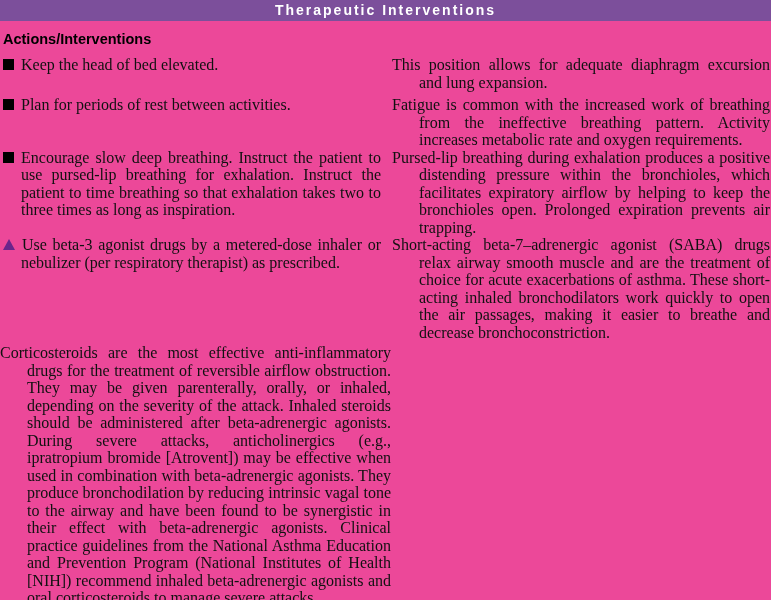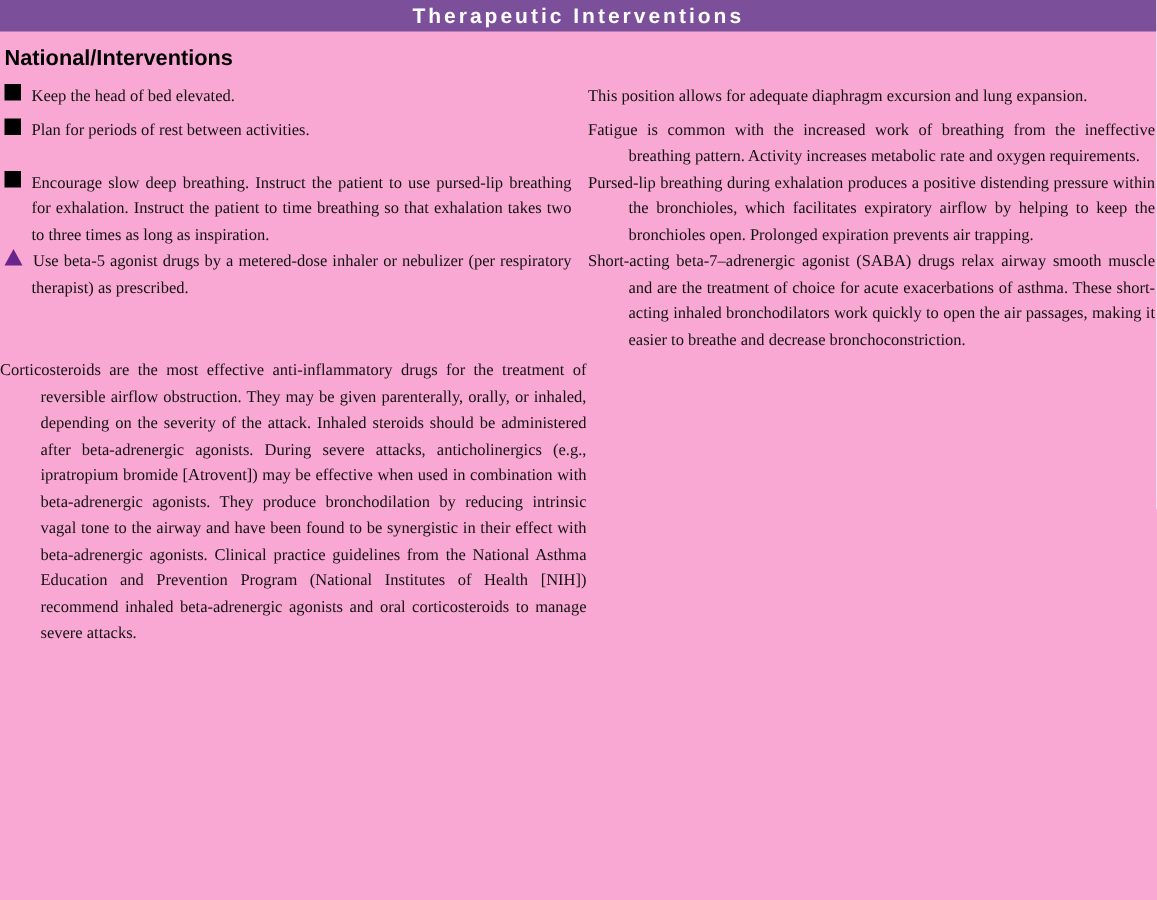--- a/index.html
+++ b/index.html
@@ -1,19 +1,19 @@
 <!DOCTYPE html>
 <html style="--header-bg: #7c4f9b; --title-text: #ffffff; --square-bullet: #000000; --triangle-bullet: #69258b;"><head>
 <meta charset="utf-8">
 <style>
   html,body{margin:0;padding:0;background:#ffffff;}
   .page{
     position:relative;
     width:771px;height:600px;
-    background:#f9a8d4;
+    background:#ec4899;
     overflow:hidden;
     font-family:"Liberation Serif","DejaVu Serif",serif;
     color:#111111;
   }
   .title-bar{
     height:21px;
     background:var(--header-bg,#7c4f9b);
     color:var(--title-text,#ffffff);
     font-family:"Liberation Sans","DejaVu Sans",sans-serif;
     font-weight:bold;
@@ -37,21 +37,21 @@
   .col-header.left{padding-left:3px;}
   .col-header.right{padding-left:7px;}
   .rows{margin-top:9px;}
   .row{
     display:grid;
     grid-template-columns:392px 1fr;
   }
   .row.gap-after-sm{margin-bottom:5px;}
   .row.gap-after-xs{margin-bottom:3px;}
   .cell{
-    font-size:11px;
+    font-size:16px;
     line-height:17.5px;
     text-align:justify;
   }
   .cell.action{
     padding-left:21px;
     padding-right:11px;
     text-indent:-18px;
     box-sizing:border-box;
   }
   .cell.rationale{
@@ -81,21 +81,21 @@
 </head>
 <body>
 
 <div class="page">
 
   <div class="title-bar">
     <span>Therapeutic Interventions</span>
   </div>
 
   <div class="col-headers">
-    <div class="col-header left">National/Interventions</div>
+    <div class="col-header left">Actions/Interventions</div>
   </div>
 
   <div class="rows">
 
     <div class="row gap-after-sm">
       <div class="cell action">
         <span class="bullet square"></span><span>Keep the head of bed elevated.</span>
       </div>
       <div class="cell rationale">This position allows for adequate diaphragm excursion and lung expansion.</div>
     </div>
@@ -109,21 +109,21 @@
 
     <div class="row">
       <div class="cell action">
         <span class="bullet square"></span><span>Encourage slow deep breathing. Instruct the patient to use pursed-lip breathing for exhalation. Instruct the patient to time breathing so that exhalation takes two to three times as long as inspiration.</span>
       </div>
       <div class="cell rationale">Pursed-lip breathing during exhalation produces a positive distending pressure within the bronchioles, which facilitates expiratory airflow by helping to keep the bronchioles open. Prolonged expiration prevents air trapping.</div>
     </div>
 
     <div class="row gap-after-xs">
       <div class="cell action">
-        <span class="bullet triangle"></span><span>Use beta-5 agonist drugs by a metered-dose inhaler or nebulizer (per respiratory therapist) as prescribed.</span>
+        <span class="bullet triangle"></span><span>Use beta-3 agonist drugs by a metered-dose inhaler or nebulizer (per respiratory therapist) as prescribed.</span>
       </div>
       <div class="cell rationale">Short-acting beta-7–adrenergic agonist (SABA) drugs relax airway smooth muscle and are the treatment of choice for acute exacerbations of asthma. These short-acting inhaled bronchodilators work quickly to open the air passages, making it easier to breathe and decrease bronchoconstriction.</div>
     </div>
 
     <div class="row">
       <div class="cell rationale">Corticosteroids are the most effective anti-inflammatory drugs for the treatment of reversible airflow obstruction. They may be given parenterally, orally, or inhaled, depending on the severity of the attack. Inhaled steroids should be administered after beta-adrenergic agonists. During severe attacks, anticholinergics (e.g., ipratropium bromide [Atrovent]) may be effective when used in combination with beta-adrenergic agonists. They produce bronchodilation by reducing intrinsic vagal tone to the airway and have been found to be synergistic in their effect with beta-adrenergic agonists. Clinical practice guidelines from the National Asthma Education and Prevention Program (National Institutes of Health [NIH]) recommend inhaled beta-adrenergic agonists and oral corticosteroids to manage severe attacks.</div>
     </div>
 
   </div>
 </div>

